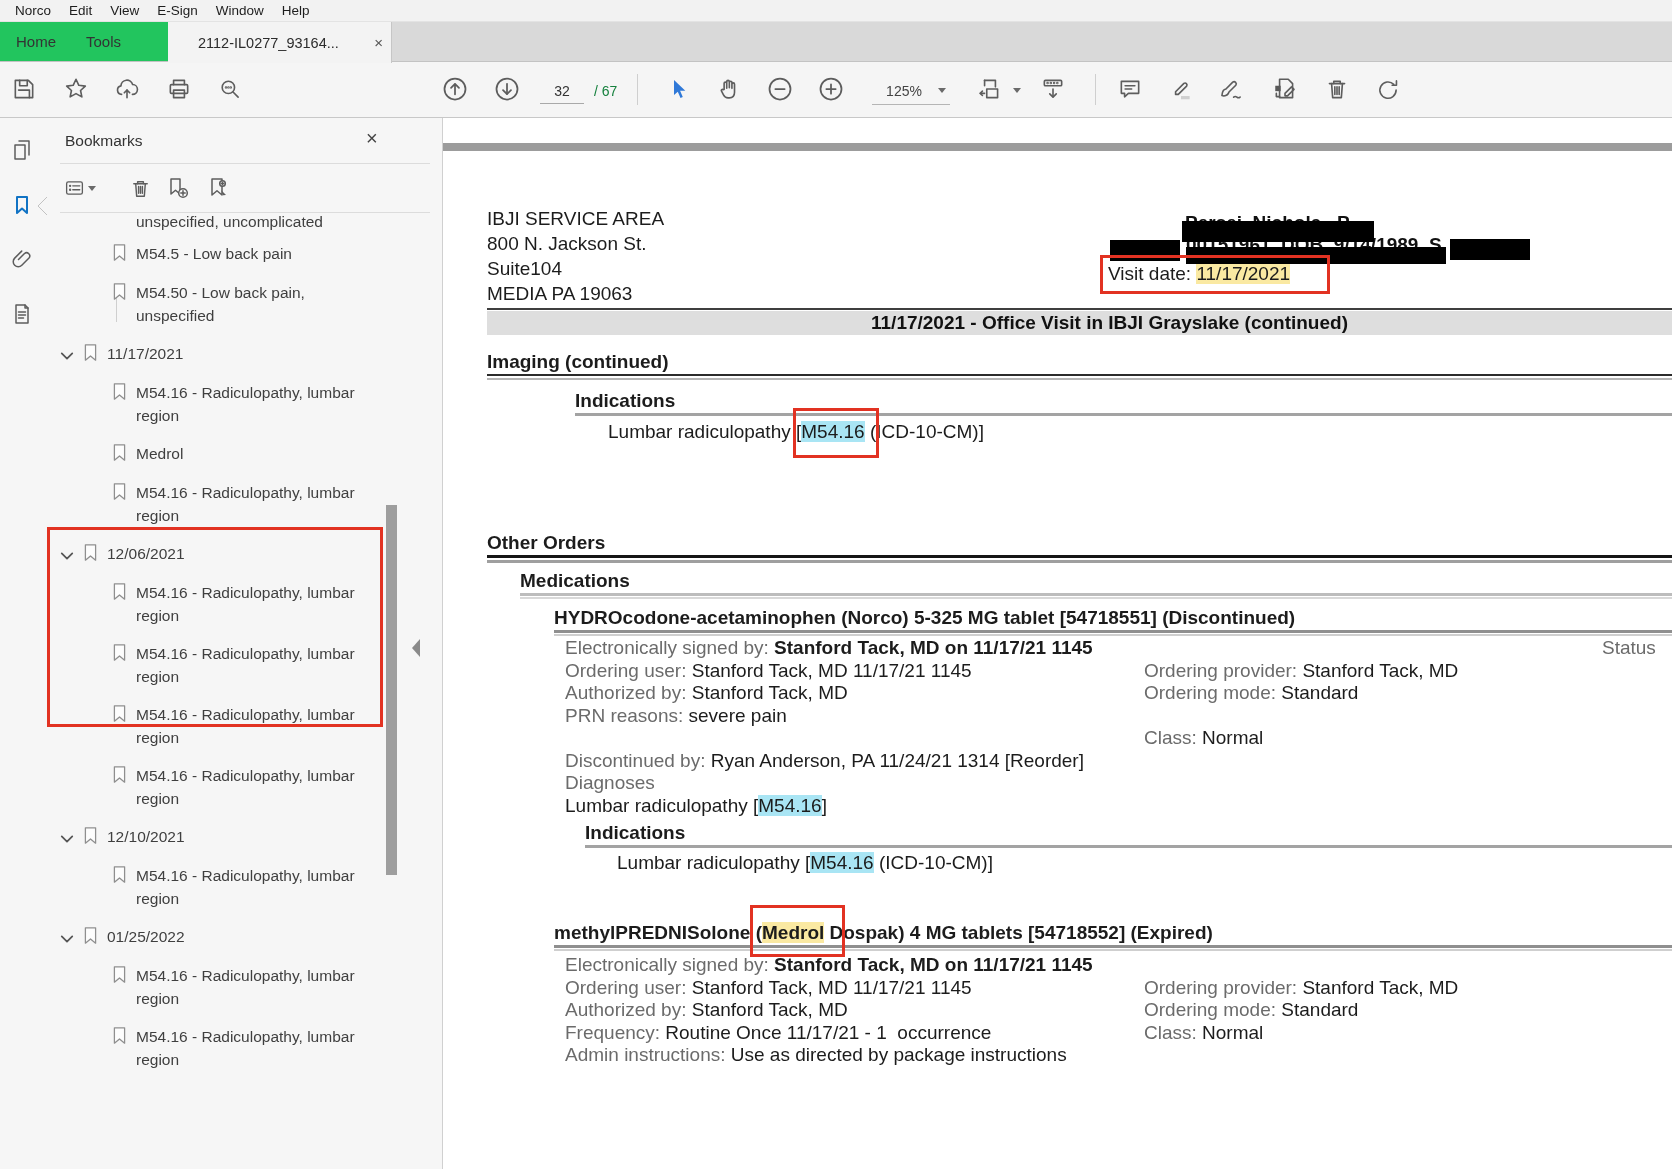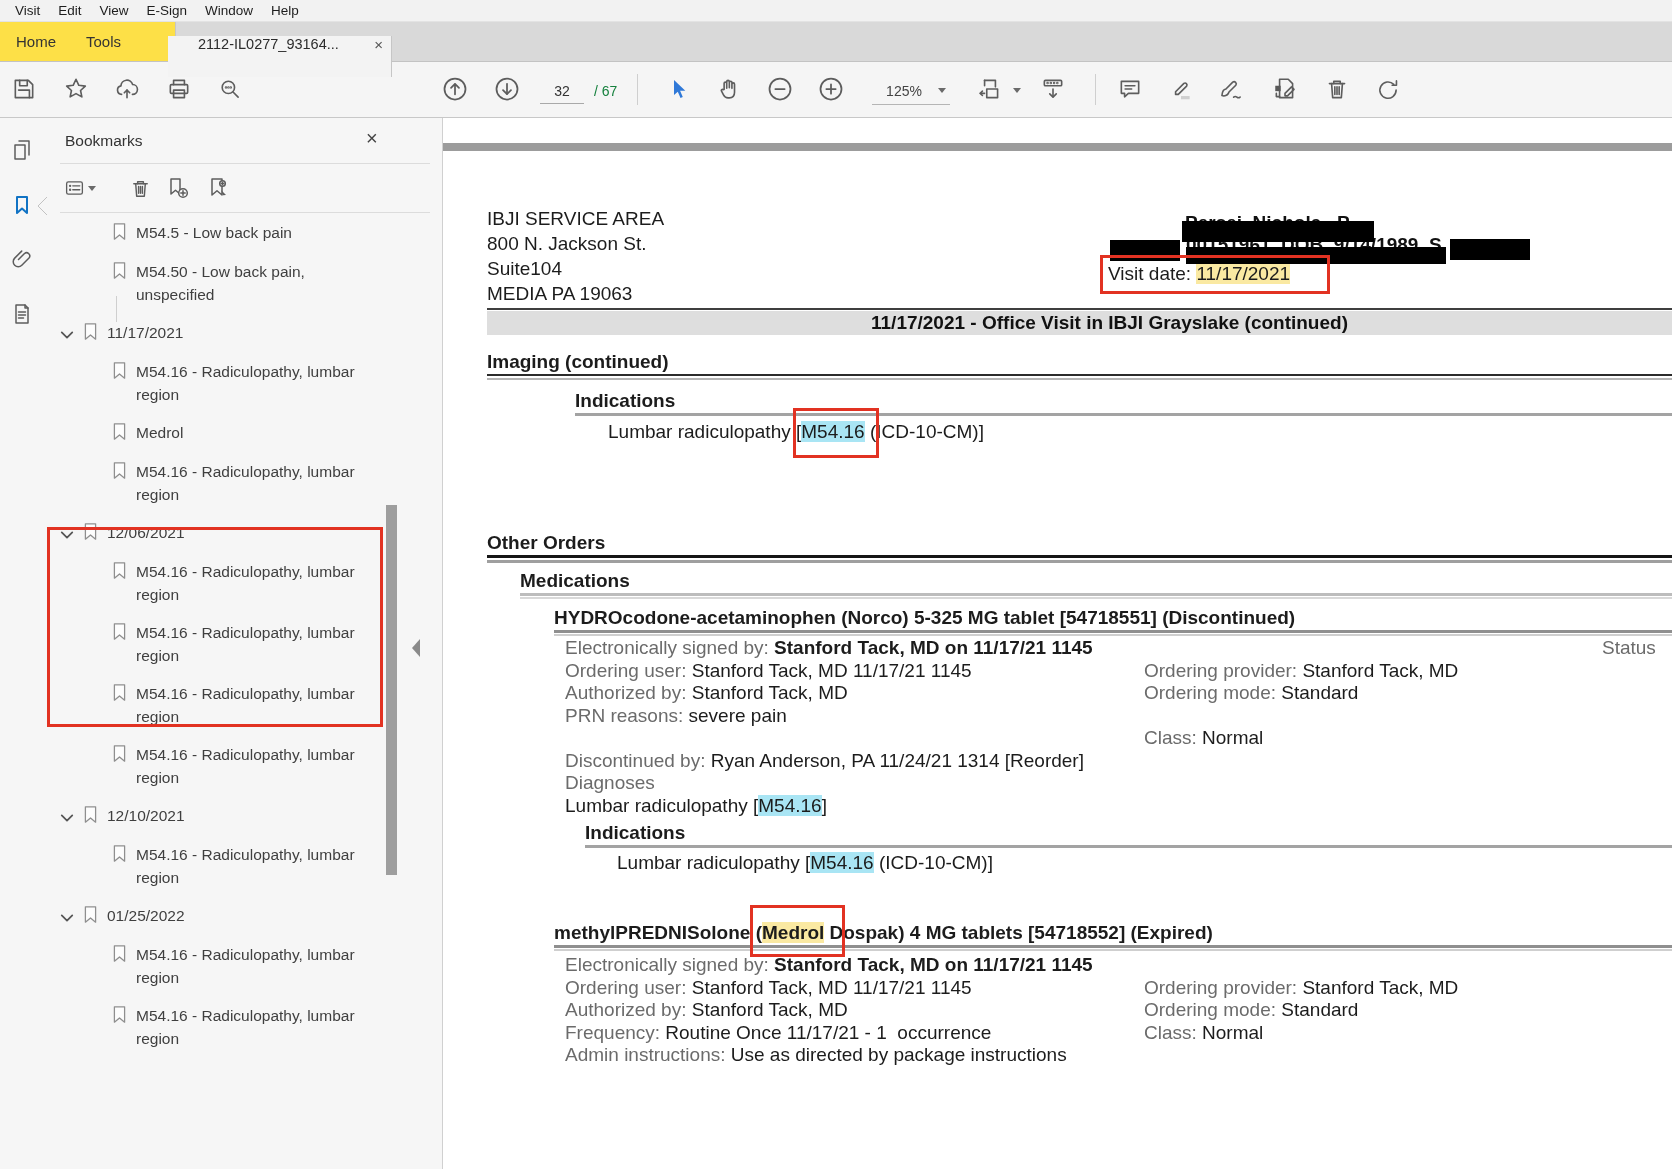--- a/index.html
+++ b/index.html
@@ -4,26 +4,26 @@
 <style>
   html,body{margin:0;padding:0;background:#fff;}
   .app{position:relative;width:1672px;height:1169px;overflow:hidden;background:#fff;
        font-family:"Liberation Sans",sans-serif;color:#222;cursor:default;}
   
   .menubar{position:absolute;left:0;top:0;width:100%;height:22px;background:#f2f2f2;
            border-bottom:1px solid #e3e3e3;display:flex;align-items:center;padding-left:6px;box-sizing:border-box;}
   .menubar .mitem{font-size:13.5px;color:#1d1d1d;padding:2px 9px;}
   
   .tabbar{position:absolute;left:0;top:22px;width:100%;height:40px;background:#d9d9d9;}
-  .tabbar .lseg{position:absolute;left:0;top:0;width:176px;height:40px;background:#fde047;
+  .tabbar .lseg{position:absolute;left:0;top:0;width:176px;height:40px;background:#22c55e;
                 border-right:1px solid #c6c6c6;border-bottom:1px solid #c3c3c3;display:flex;align-items:center;box-sizing:border-box;}
   .tabbar .lseg .ttab{font-size:15px;color:#333;padding:0 14px 0 16px;}
   .tabbar .rshade{position:absolute;left:392px;top:0;right:0;height:40px;border-bottom:1px solid #c3c3c3;box-sizing:border-box;}
-  .doctab{position:absolute;left:168px;top:14px;width:224px;height:41px;background:#f3f3f3;
-          border-right:1px solid #c6c6c6;display:flex;justify-content:space-between;
+  .doctab{position:absolute;left:168px;top:0;width:224px;height:41px;background:#f3f3f3;
+          border-right:1px solid #c6c6c6;display:flex;align-items:center;justify-content:space-between;
           padding:0 6px 0 30px;box-sizing:border-box;z-index:2;}
   .doctab .dlabel{font-size:14.5px;color:#2c2c2c;}
   .doctab .dclose{font-size:15px;color:#555;padding:0 2px;}
   
   .toolbar{position:absolute;left:0;top:62px;width:100%;height:56px;background:#f5f5f5;border-bottom:1px solid #c8c8c8;box-sizing:border-box;}
   .tbtn{position:absolute;top:72px;width:34px;height:34px;display:flex;align-items:center;justify-content:center;border-radius:3px;}
   .ic{stroke:#5d5d5d;fill:none;stroke-width:1.5;stroke-linecap:round;stroke-linejoin:round;}
   .vdiv{position:absolute;top:74px;width:1px;height:31px;background:#cfcfcf;}
   .pageinput{position:absolute;left:540px;top:79px;width:40px;height:22px;border:none;border-bottom:1px solid #a9a9a9;
              background:transparent;font-family:"Liberation Sans",sans-serif;font-size:14px;text-align:center;color:#333;}
@@ -71,21 +71,21 @@
                   border-top:9px solid transparent;border-bottom:9px solid transparent;border-right:8px solid #8a8a8a;z-index:4;}
   .notch{position:absolute;left:36px;top:196px;z-index:3;}
 </style>
 </head>
 <body>
 
 <div class="app">
 
   <div class="menubar">
 
-  <span class="mitem">Visit</span>
+  <span class="mitem">Norco</span>
       <span class="mitem">Edit</span>
       <span class="mitem">View</span>
       <span class="mitem">E-Sign</span>
       <span class="mitem">Window</span>
       <span class="mitem">Help</span>
     </div>
 
   <div class="tabbar">
     <div class="lseg">
       <span class="ttab">Home</span>
@@ -305,20 +305,27 @@
           <path d="M6 3h10v16l-5-4.2L6 19z"></path>
           <circle cx="16.5" cy="7.5" r="2.8" fill="#f6f6f6"></circle>
           <path d="M16.5 6.2v2.6M15.2 7.5h2.6"></path>
           <path d="M15 14l5 5-3 .3z" fill="#5d5d5d" stroke="none"></path>
         </svg>
       </div>
     <div class="pdiv" style="top:94px"></div>
 
     <div class="bm-list">
 
+    <div class="bm-item cont">
+
+          <span class="bm-ico"><svg width="17" height="19" viewBox="0 0 20 22">
+              <path d="M4 2h12v18l-6-5-6 5z" fill="#fdfdfd" stroke="#8f8f8f" stroke-width="1.5" stroke-linejoin="round"></path>
+            </svg></span>
+          <span class="bm-label">unspecified, uncomplicated</span>
+        </div>
         <div class="bm-item leaf">
 
           <span class="bm-ico"><svg width="17" height="19" viewBox="0 0 20 22">
               <path d="M4 2h12v18l-6-5-6 5z" fill="#fdfdfd" stroke="#8f8f8f" stroke-width="1.5" stroke-linejoin="round"></path>
             </svg></span>
           <span class="bm-label">M54.5 - Low back pain</span>
         </div>
         <div class="bm-item leaf">
 
           <span class="bm-ico"><svg width="17" height="19" viewBox="0 0 20 22">

